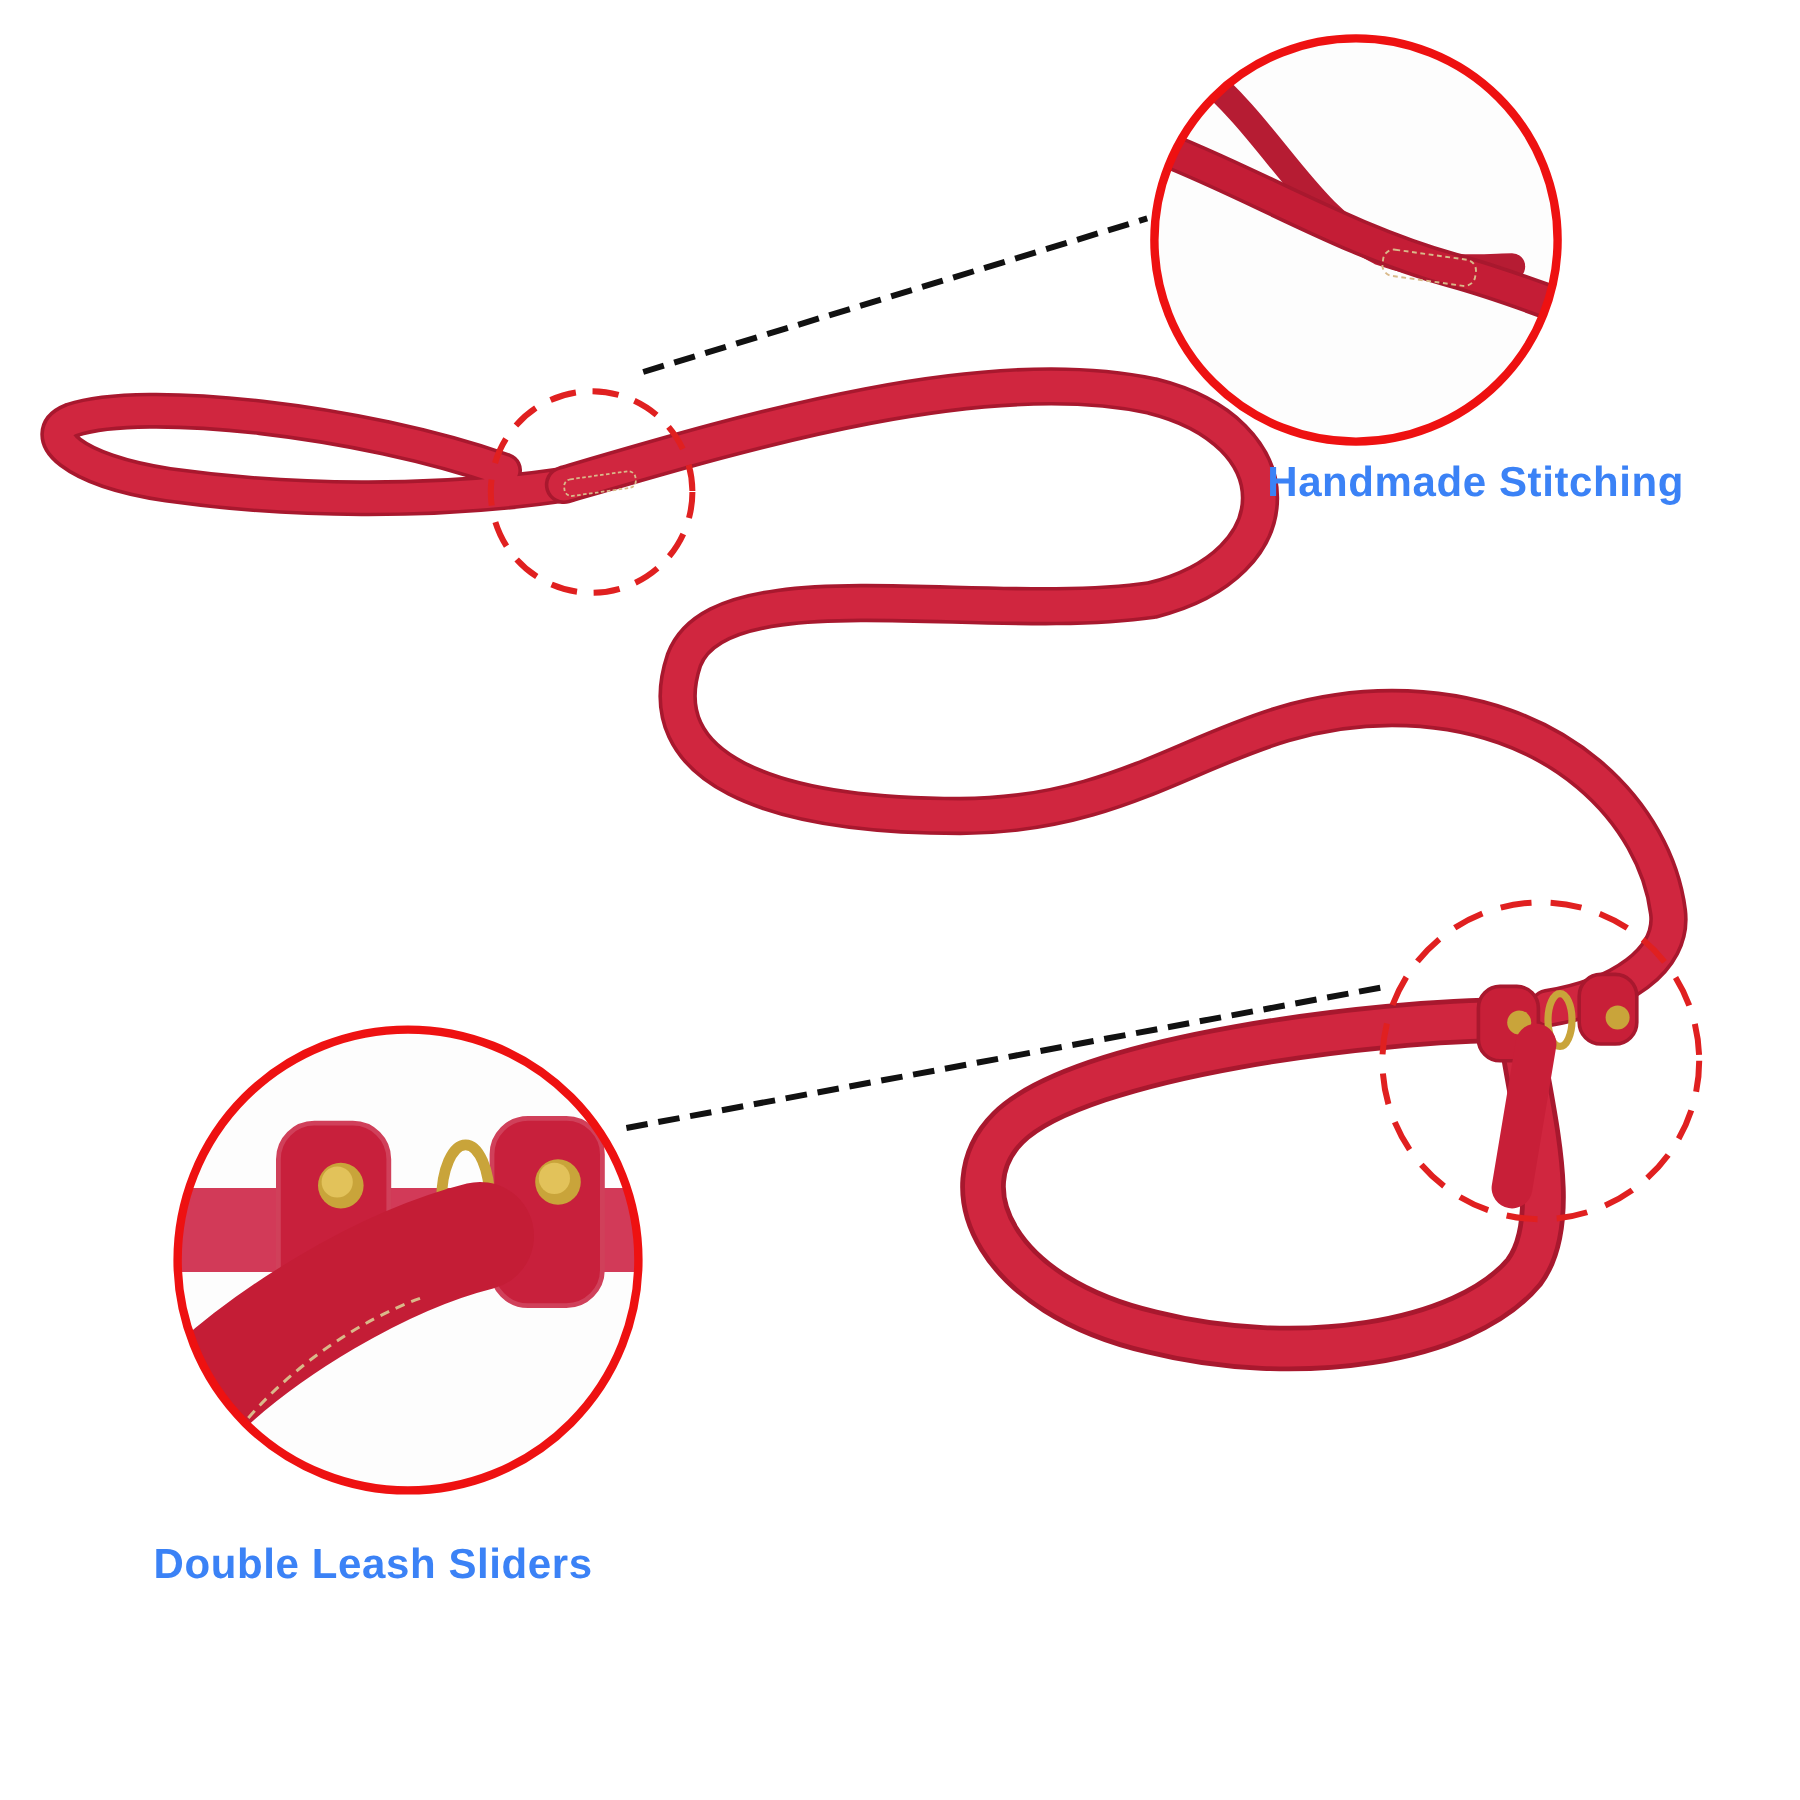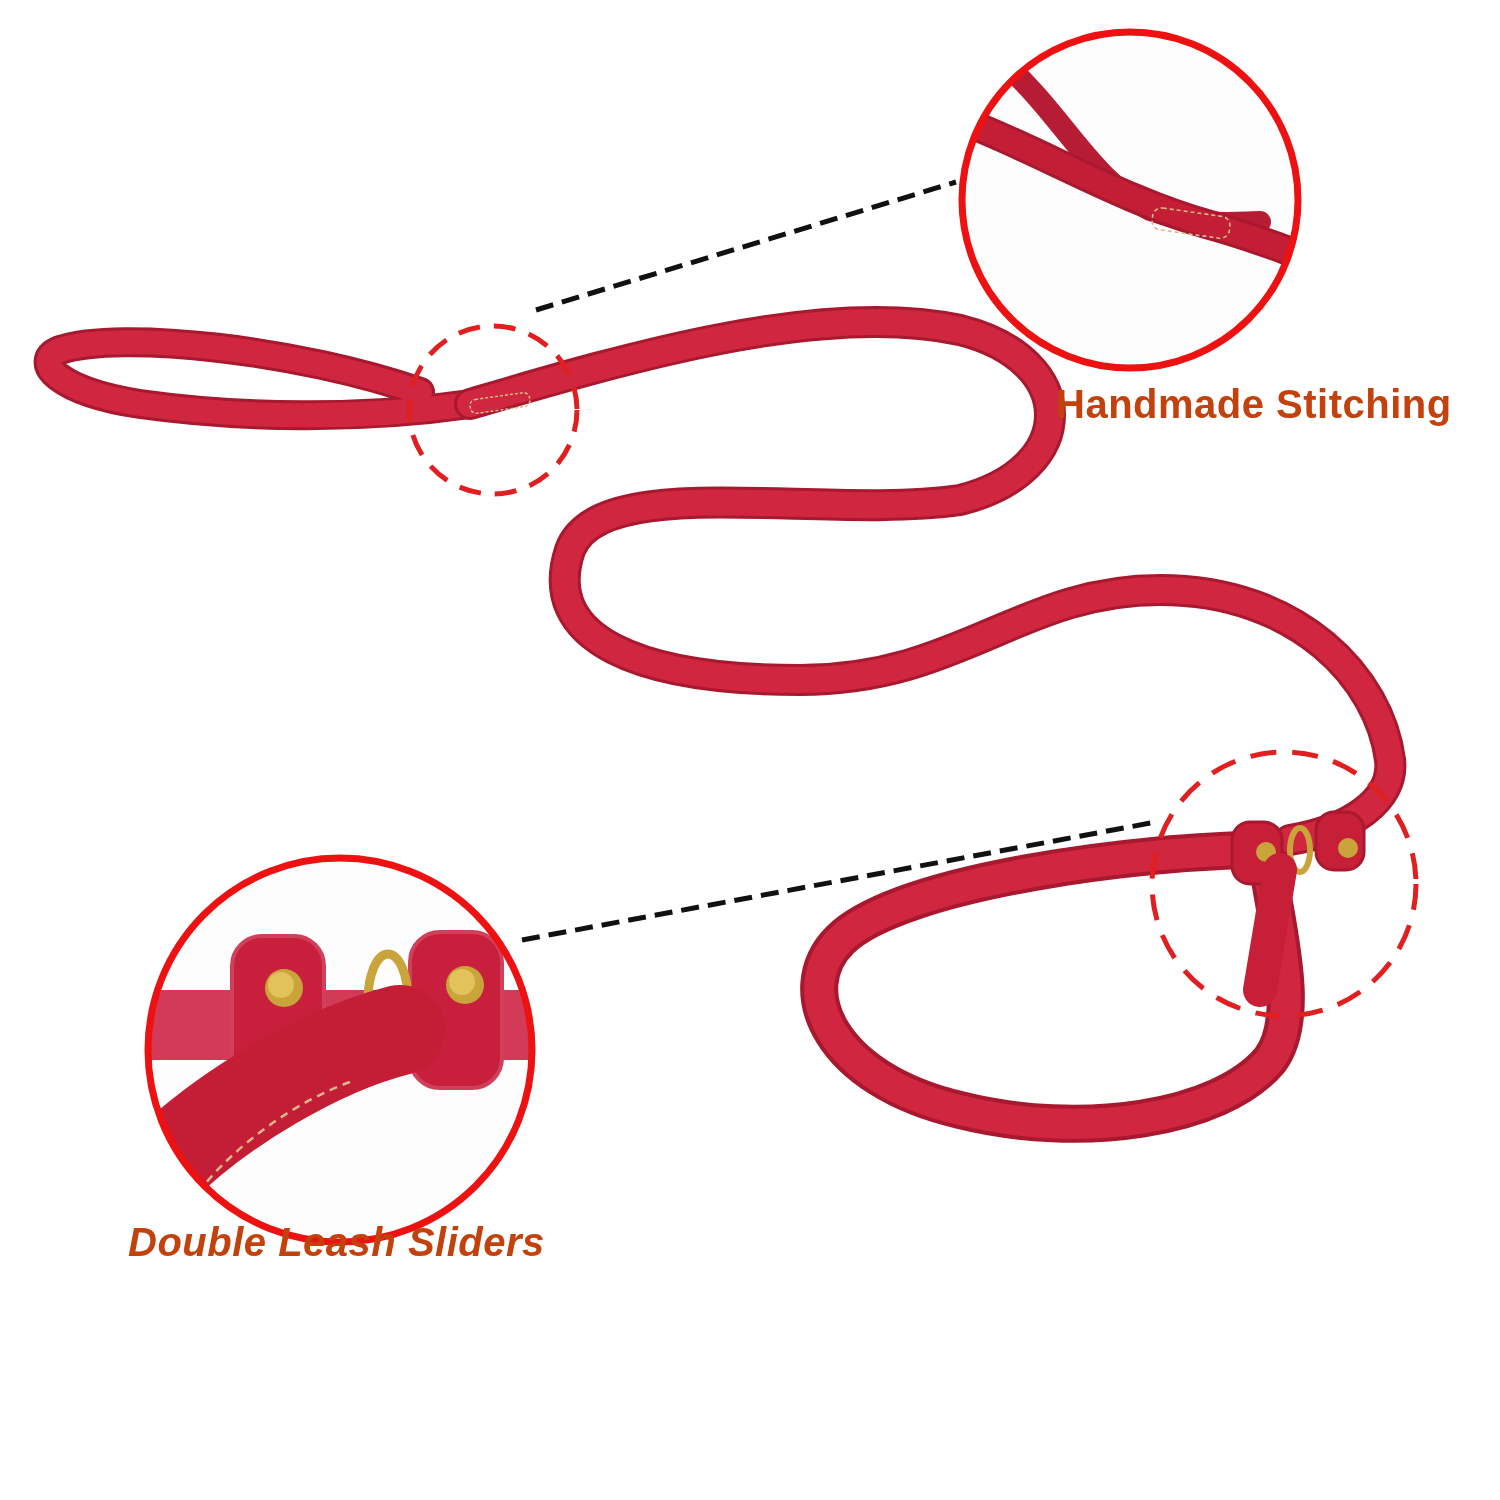--- a/index.html
+++ b/index.html
@@ -1,20 +1,20 @@
 <!DOCTYPE html>
 <html><head>
 <meta charset="utf-8">
 <style>
   html, body { margin: 0; padding: 0; background: #ffffff; }
   body { width: 1500px; height: 1500px; position: relative; overflow: hidden; font-family: "Liberation Sans", sans-serif; }
   .stage { position: absolute; left: 0; top: 0; width: 1500px; height: 1500px; }
-  .caption { position: absolute; font-family: "Liberation Sans", sans-serif; font-weight: bold; color: #c2410c; font-size: 40px; letter-spacing: 0.5px; white-space: nowrap; }
+  .caption { position: absolute; font-family: "Liberation Sans", sans-serif; font-weight: bold; color: #3b82f6; font-size: 35px; letter-spacing: 0.5px; white-space: nowrap; }
   .caption.stitch { left: 1056px; top: 382px; }
-  .caption.slider { left: 128px; top: 1220px; font-style: italic; }
+  .caption.slider { left: 128px; top: 1284px; }
 </style>
 </head>
 <body>
 
 <div class="stage">
   <svg width="1500" height="1500" viewBox="0 0 1500 1500" xmlns="http://www.w3.org/2000/svg">
     <defs>
       <clipPath id="clipTop">
           <circle cx="1130" cy="200" r="168"></circle>
         </clipPath>

